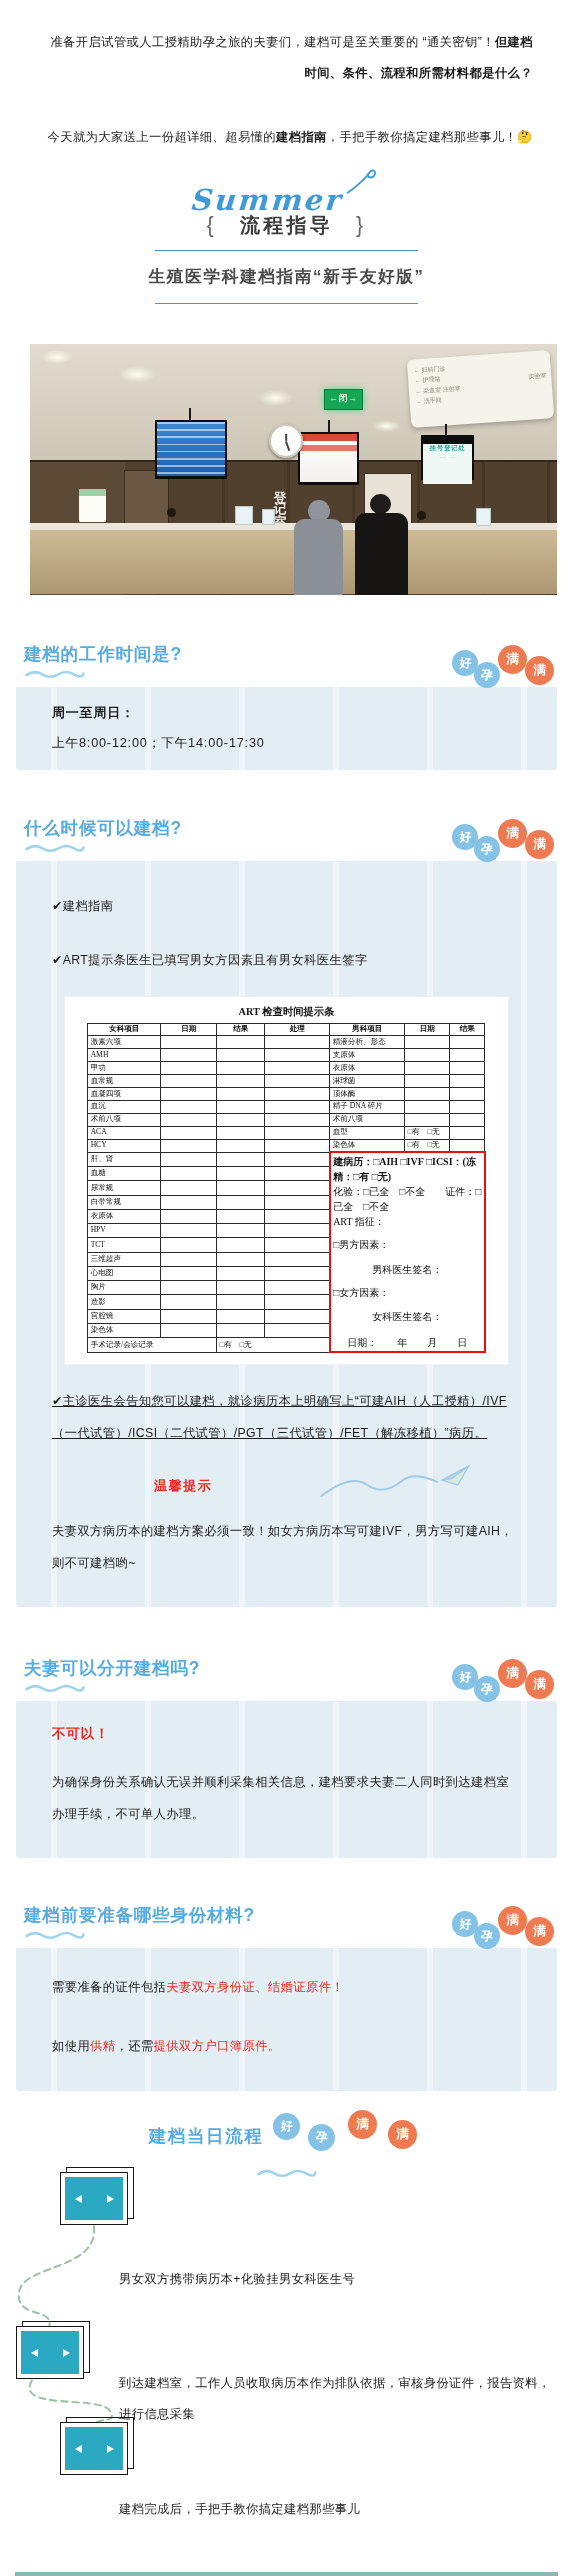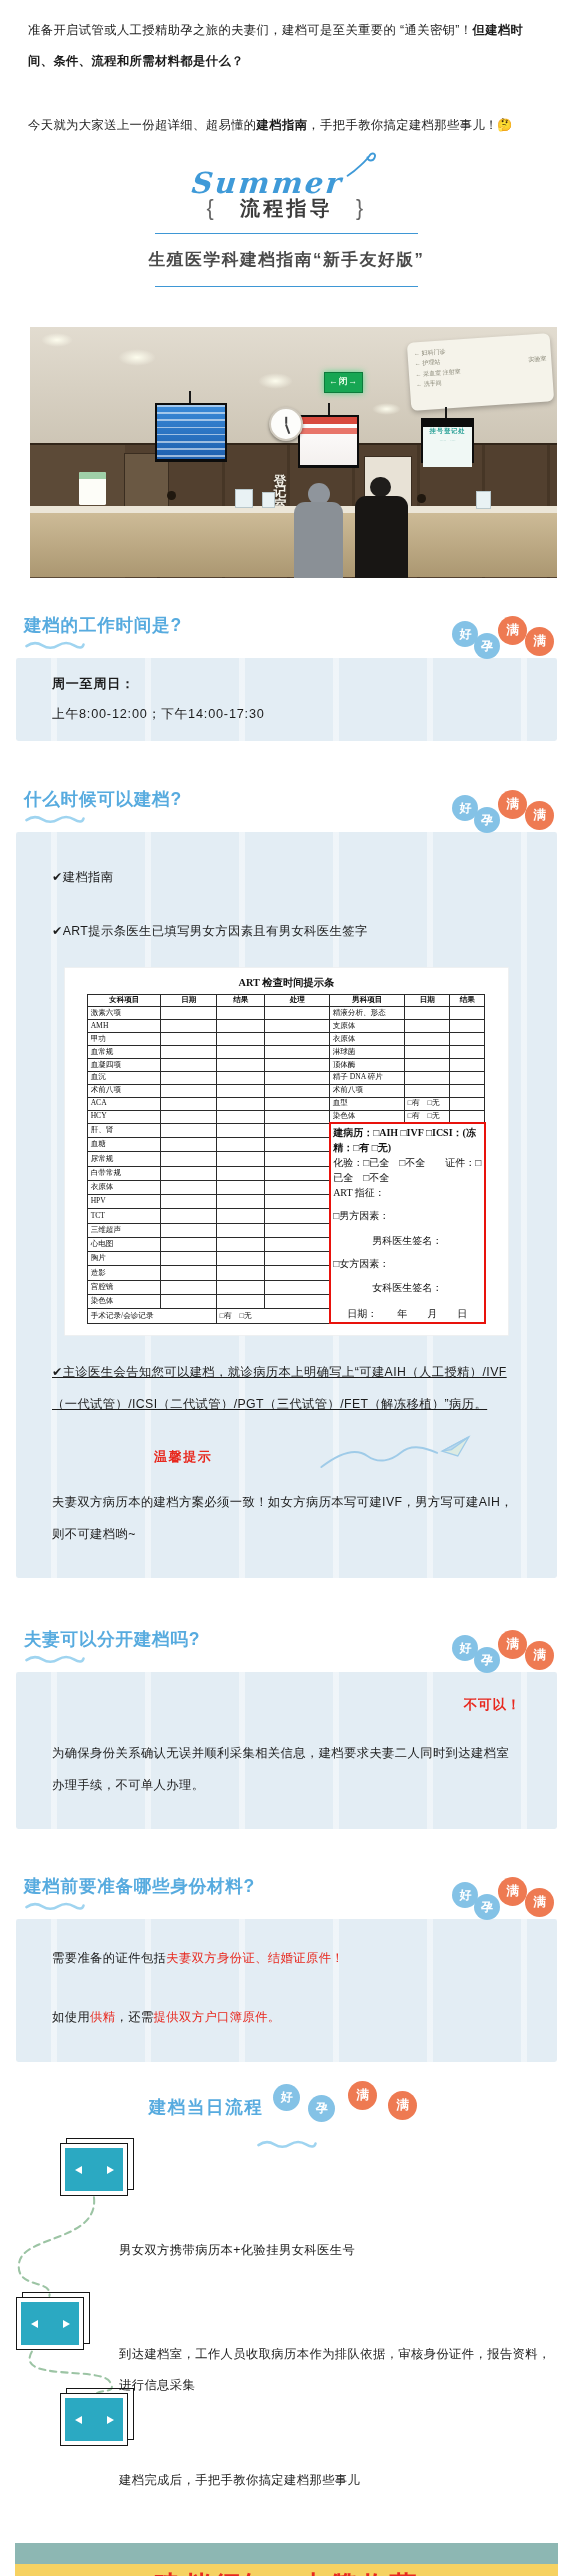--- a/index.html
+++ b/index.html
@@ -1,21 +1,21 @@
 <!DOCTYPE html>
 <html style="font-size:12.7px"><head>
 <meta charset="utf-8">
 <style>
   html,body{margin:0;padding:0;background:#ffffff;}
   body{width:573px;height:2576px;overflow:hidden;position:relative;
        font-family:"Liberation Sans","DejaVu Sans",sans-serif;color:#1c1c1c;}
 
   
   .intro{padding:11px 24px 0 24px;}
-  .intro p{margin:4px;font-size:12.3px;line-height:2.55;letter-spacing:0.4px;}
+  .intro p{margin:16px;font-size:12.3px;line-height:2.55;letter-spacing:0.4px;text-align:right;}
   .intro .p2{margin-top:32px;}
   .b{font-weight:bold;}
 
   
   .logo-head{text-align:center;margin-top:11px;}
   .summer{display:inline-block;color:#3f9ad8;font-family:"DejaVu Serif","Liberation Serif",serif;
           font-style:italic;font-weight:bold;font-size:29px;letter-spacing:2.4px;transform:skewX(-6deg);line-height:1;}
   .curl{vertical-align:14.3px;margin-left:1.6px;}
   .brace-line{font-size:20px;font-weight:bold;color:#3c3c3c;margin-top:-3.2px;letter-spacing:3.2px;}
   .brace{font-weight:300;color:#666;font-size:21.5px;}
@@ -77,21 +77,21 @@
   .wave{display:block;margin-top:2.4px;}
   .badges{position:absolute;right:-6.4px;top:3.2px;width:127px;height:48px;z-index:5;}
   .badge{position:absolute;border-radius:50%;color:#fff;text-align:center;font-weight:bold;}
   .badge.blue{background:#84c2e6;}
   .badge.orange{background:#ee7a52;}
   .bluebox{margin:0 16px;background:#e3edf4;border-radius:2.4px;position:relative;
      background-image:repeating-linear-gradient(90deg,rgba(255,255,255,0) 0 35px,rgba(255,255,255,.45) 35px 41px,rgba(255,255,255,0) 41px 94px);}
   .bluebox .pad{padding:22px 36px;}
   .line-bold{font-size:13px;font-weight:bold;letter-spacing:0.8px;}
   .line-norm{font-size:12.7px;margin-top:12.7px;letter-spacing:0.8px;}
-  .red{color:#e8281e;text-align:right;}
+  .red{color:#e8281e;}
   .checkline{font-size:12.3px;letter-spacing:0.4px;line-height:2.6;}
 
   
   .table-card{background:#fff;width:430px;margin:20.7px auto 0 auto;padding:8px 6.4px 11px 6.4px;
               box-shadow:0 0 0 0.8px #f0f0f0;font-family:"Liberation Serif","DejaVu Serif",serif;}
   .table-card .cap{text-align:center;font-weight:bold;font-size:10.3px;margin-bottom:3.2px;color:#111;}
   table.art{border-collapse:collapse;margin:0 auto;}
   table.art td,table.art th{border:0.8px solid #2a2a2a;font-size:7.6px;color:#111;
       padding:0.8px 2.4px;height:10.3px;line-height:1.15;text-align:left;font-weight:normal;}
   table.art th{font-weight:bold;text-align:center;}
@@ -205,21 +205,21 @@
   <div class="person">
     <div class="head" style="left:278px;top:156px;width:22px;height:22px;background:#8f959c;"></div>
     <div class="torso" style="left:264px;top:175px;width:49px;height:76px;background:#8a9096;"></div>
   </div>
   <div class="person">
     <div class="head" style="left:340px;top:150px;width:20.7px;height:20.7px;background:#1f1d1b;"></div>
     <div class="torso" style="left:325px;top:169px;width:53px;height:82px;background:#181614;"></div>
   </div>
 </div>
 
-<div style="margin-top:35px;">
+<div style="margin-top:47px;">
   <div class="sec-head">
     <h2>建档的工作时间是?</h2>
     <svg class="wave" width="62" height="10.3" viewBox="0 0 78 13">
         <path d="M3 9 Q13 2 23 8 T 43 8 T 63 8 T 75 7" stroke="#9fd4f0" stroke-width="3.2" fill="none" stroke-linecap="round"></path>
       </svg>
     <div class="badges">
       <span class="badge blue" style="left:0;top:4.8px;width:26px;height:26px;font-size:12px;line-height:26px;">好</span>
       <span class="badge blue" style="left:21.5px;top:17.5px;width:26px;height:26px;font-size:12px;line-height:26px;">孕</span>
       <span class="badge orange" style="left:46px;top:0;width:29px;height:29px;font-size:12.7px;line-height:29px;">满</span>
       <span class="badge orange" style="left:73px;top:11px;width:29px;height:29px;font-size:12.7px;line-height:29px;">满</span>

